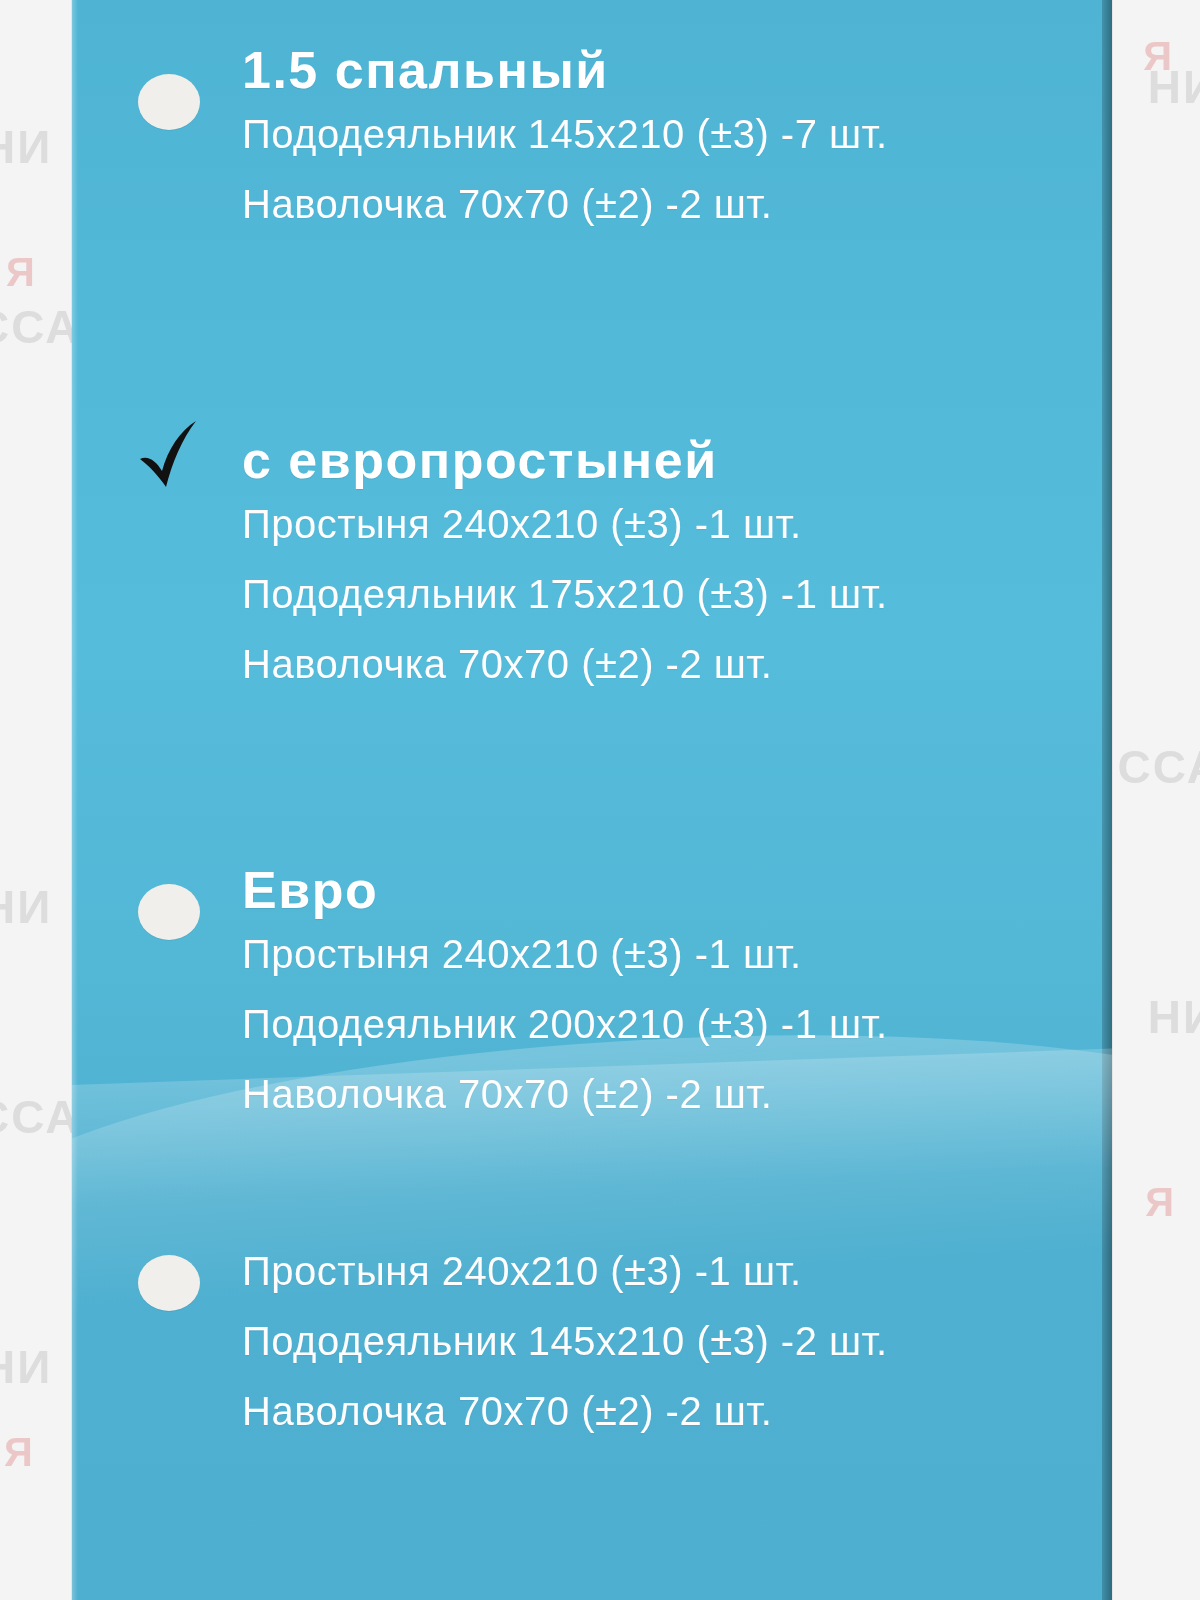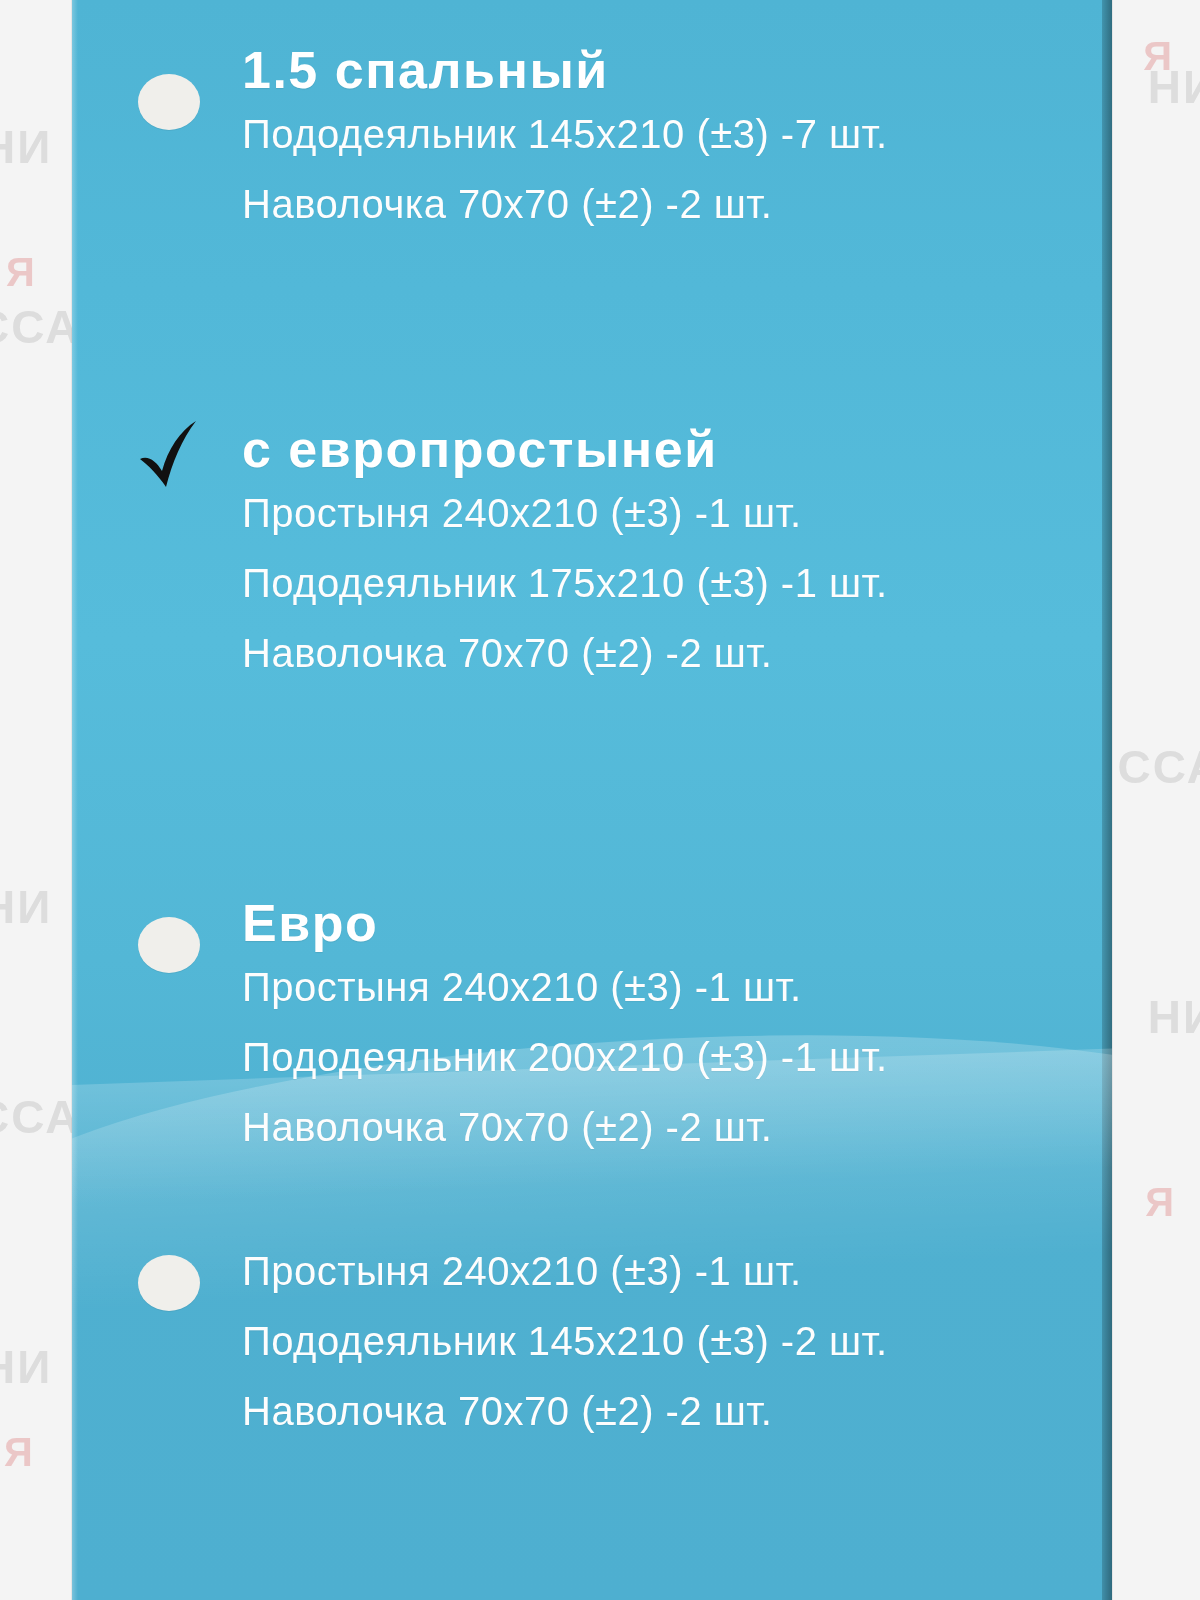--- a/index.html
+++ b/index.html
@@ -155,21 +155,21 @@
     text-shadow: 0 1px 1px rgba(0,0,0,.05);
   }
   .opt-lines {
     margin-top: 16px;
   }
   .opt-lines .opt-line + .opt-line { margin-top: 30px; }
 
   
   #opt-0 { position: absolute; top: 42px;   left: 0; right: 0; }
   #opt-1 { position: absolute; top: 415px;  left: 0; right: 0; }
-  #opt-2 { position: absolute; top: 862px;  left: 0; right: 0; margin-top: 33px; }
+  #opt-2 { position: absolute; top: 862px;  left: 0; right: 0; }
   #opt-3 { position: absolute; top: 1235px; left: 0; right: 0; }
 </style>
 </head>
 <body>
 
 <div class="page">
 
   <div class="watermark-layer">
     <span class="wm" style="left:-18px; top:120px;">НИ</span>
     <span class="wm-red" style="left:6px; top:250px;">Я</span>
@@ -204,21 +204,21 @@
           <p class="opt-line">Наволочка  70x70 (±2) -2 шт.</p>
         </div>
       </div>
 
       <div class="option" id="opt-1">
         <span class="checkmark" style="top:4px;">
           <svg viewBox="0 0 74 74" width="74" height="74" aria-hidden="true">
             <path d="M6 40 C14 36 22 42 28 52 C34 30 46 12 62 2 C48 20 38 44 32 68 C24 56 14 46 6 40 Z" fill="#111111"></path>
           </svg>
         </span>
-        <h2 class="opt-title" style="margin-top:6px;">с европростыней</h2>
+        <h2 class="opt-title" style="margin-top:17px;">с европростыней</h2>
         <div class="opt-lines">
           <p class="opt-line">Простыня  240x210 (±3) -1 шт.</p>
           <p class="opt-line">Пододеяльник  175x210 (±3) -1 шт.</p>
           <p class="opt-line">Наволочка  70x70 (±2) -2 шт.</p>
         </div>
       </div>
 
       <div class="option" id="opt-2">
         <span class="bullet" style="top:22px;"></span>
         <div class="option-head">

